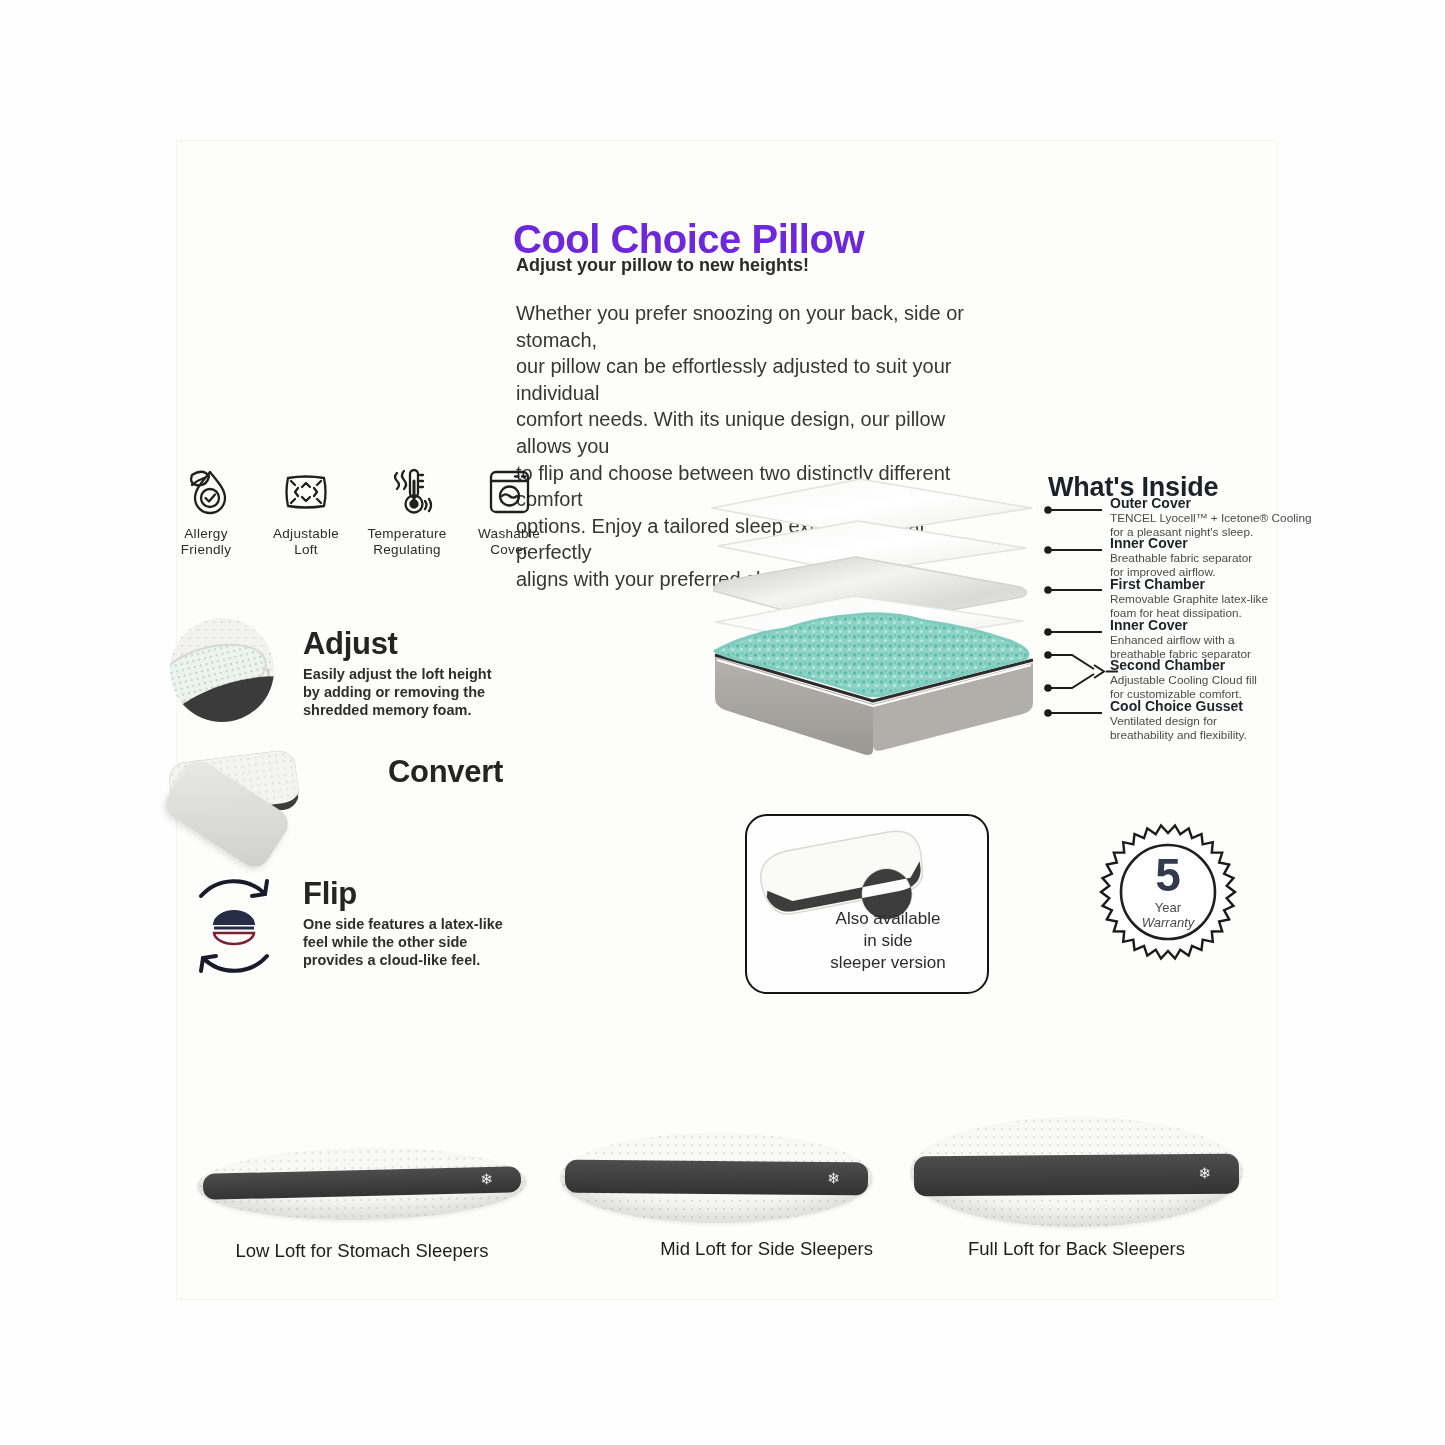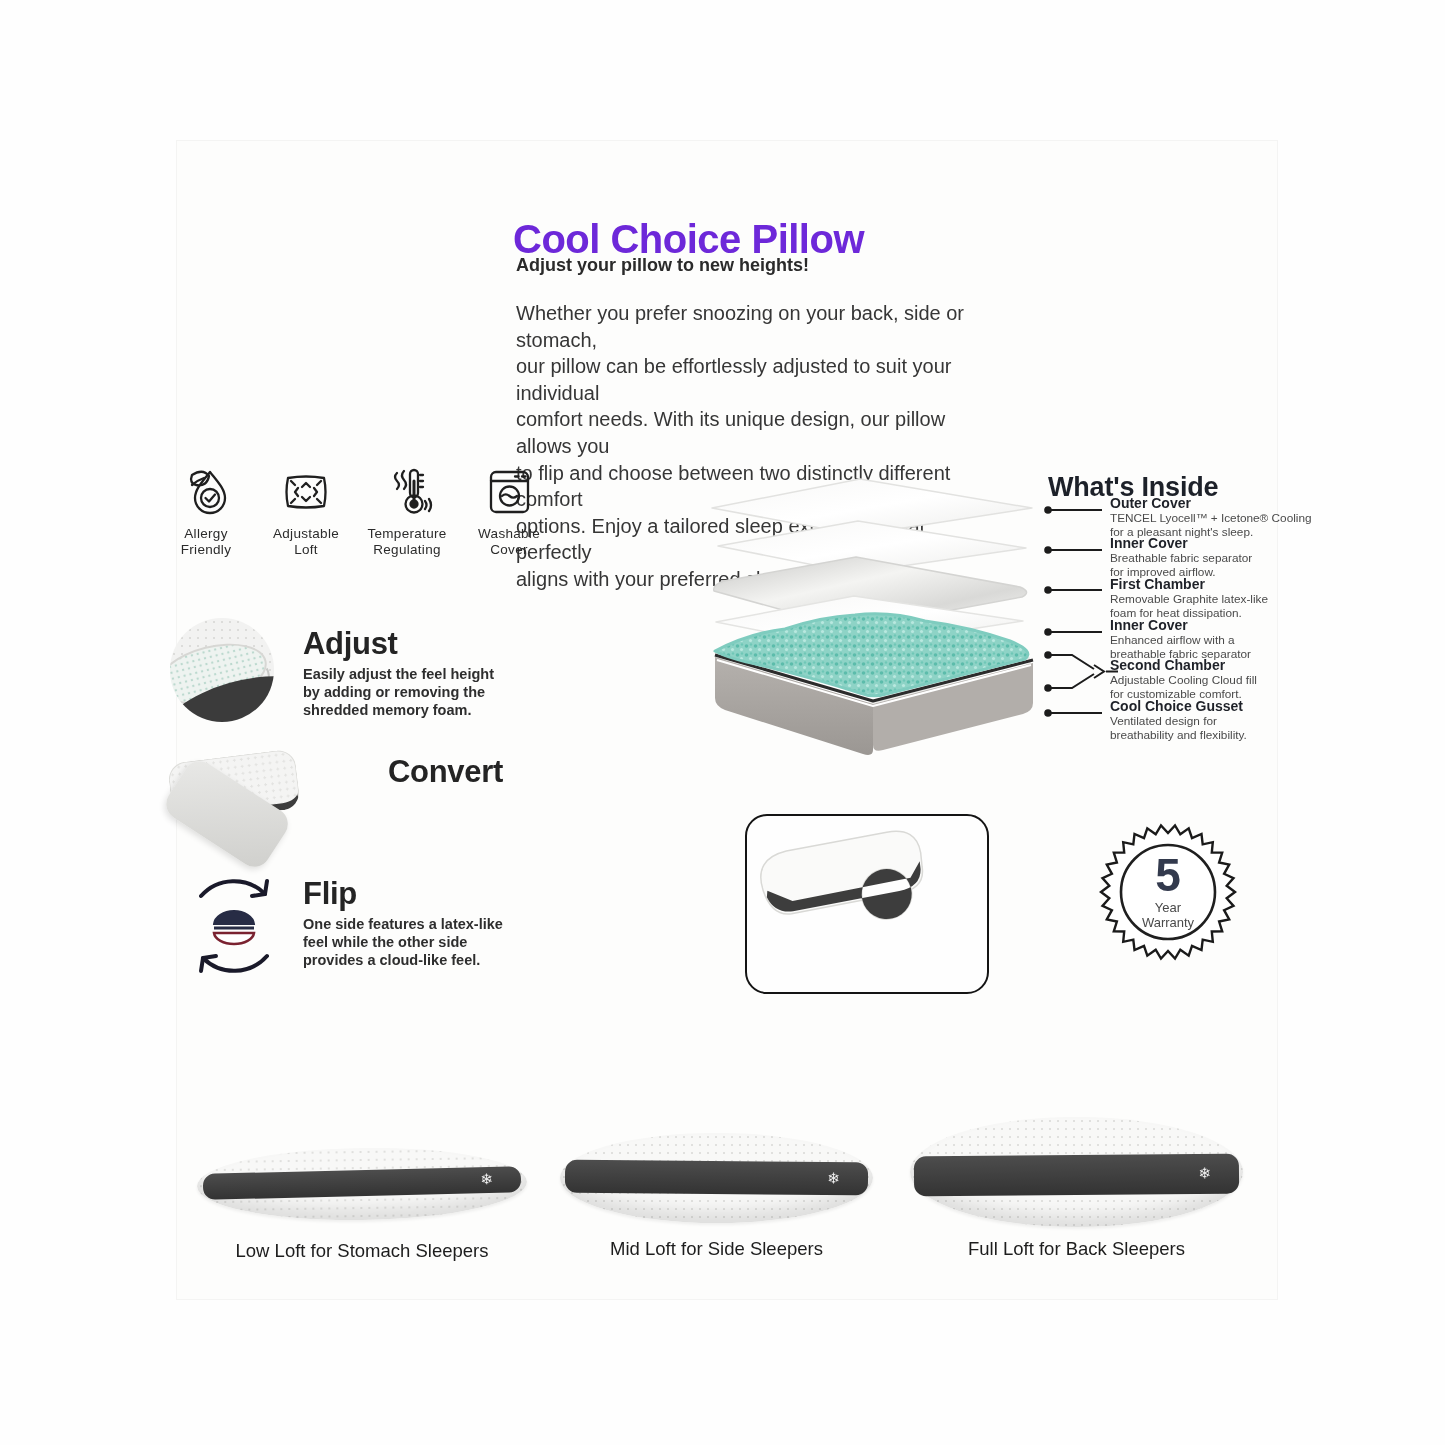--- a/index.html
+++ b/index.html
@@ -182,21 +182,21 @@
 Cover</div>
 </div>
 
 <div class="abs adjust-photo">
   <div class="adjust-inner-oval"></div>
   <div class="adjust-zipper"></div>
   <div class="adjust-dark-band"></div>
 </div>
 <div class="abs" style="left:303px;top:626px;width:200px;">
   <div class="action-title">Adjust</div>
-  <div class="action-desc pre">Easily adjust the feel height
+  <div class="action-desc pre">Easily adjust the loft height
 by adding or removing the
 shredded memory foam.</div>
 </div>
 
 <div class="abs convert-photo">
   <div class="convert-back"></div>
   <div class="convert-front"></div>
 </div>
 <div class="abs" style="left:303px;top:754px;width:200px;text-align:right;">
   <div class="action-title">Convert</div>
@@ -328,44 +328,47 @@
 
 <div class="abs side-box">
   <svg width="200" height="130" viewBox="0 0 200 130" style="position:absolute;left:2px;top:4px;">
     <g transform="rotate(-14 95 60)">
       <path fill-rule="evenodd" fill="#fafaf9" stroke="#d9d9d6" stroke-width="1.5" d="M14,50 Q12,18 46,18 L148,24 Q178,26 176,52 L174,66 Q172,88 146,86 L36,80 Q16,78 14,50 Z
            M158,84 a25,25 0 1 0 -50,0 a25,25 0 1 0 50,0 Z"></path>
       <path fill-rule="evenodd" fill="#3d3d3d" d="M16,58 Q20,76 38,78 L146,84 Q168,85 172,68 L173,60 L160,74 L40,68 L18,52 Z
            M158,84 a25,25 0 1 0 -50,0 a25,25 0 1 0 50,0 Z"></path>
     </g>
   </svg>
+  <div class="abs side-box-text pre" style="left:46px;top:92px;width:190px;">Also available
+in side
+sleeper version</div>
 </div>
 
 <div class="abs" style="left:1098px;top:822px;">
   <svg width="140" height="140" viewBox="0 0 140 140">
     <polygon points="137.0,70.0 128.7,76.2 135.5,83.9 126.1,88.2 131.2,97.3 121.1,99.5 124.2,109.4 113.8,109.5 114.8,119.8 104.7,117.7 103.5,128.0 94.0,123.9 90.7,133.7 82.3,127.7 77.0,136.6 70.0,129.0 63.0,136.6 57.7,127.7 49.3,133.7 46.0,123.9 36.5,128.0 35.3,117.7 25.2,119.8 26.2,109.5 15.8,109.4 18.9,99.5 8.8,97.3 13.9,88.2 4.5,83.9 11.3,76.2 3.0,70.0 11.3,63.8 4.5,56.1 13.9,51.8 8.8,42.7 18.9,40.5 15.8,30.6 26.2,30.5 25.2,20.2 35.3,22.3 36.5,12.0 46.0,16.1 49.3,6.3 57.7,12.3 63.0,3.4 70.0,11.0 77.0,3.4 82.3,12.3 90.7,6.3 94.0,16.1 103.5,12.0 104.7,22.3 114.8,20.2 113.8,30.5 124.2,30.6 121.1,40.5 131.2,42.7 126.1,51.8 135.5,56.1 128.7,63.8" fill="#ffffff" stroke="#1a1a1a" stroke-width="2.4" stroke-linejoin="miter"></polygon>
     <circle cx="70" cy="70" r="47" fill="#ffffff" stroke="#1f1f1f" stroke-width="2.6"></circle>
   </svg>
 </div>
 <div class="abs warranty-num">5</div>
 <div class="abs warranty-line" style="top:901px;">Year</div>
-<div class="abs warranty-line" style="top:916px;">Warranty</div>
+<div class="abs warranty-line" style="top:916px;font-style:italic;">Warranty</div>
 
 <div class="abs pillow" style="left:197px;top:1148px;width:330px;height:72px;transform:rotate(-0.8deg);">
   <div class="pillow-band" style="left:6px;right:6px;top:22px;height:26px;transform:rotate(-0.6deg);">
     <span class="band-snowflake">❄</span>
   </div>
 </div>
 <div class="abs pillow-caption" style="left:197px;top:1240px;width:330px;">Low Loft for Stomach Sleepers</div>
 
 <div class="abs pillow" style="left:560px;top:1133px;width:313px;height:90px;">
   <div class="pillow-band" style="left:5px;right:5px;top:28px;height:33px;transform:rotate(0.5deg);">
     <span class="band-snowflake">❄</span>
   </div>
 </div>
-<div class="abs pillow-caption" style="left:560px;top:1238px;width:313px;">Mid Loft for Side Sleepers</div>
+<div class="abs pillow-caption" style="left:560px;top:1238px;width:313px;text-align:right;">Mid Loft for Side Sleepers</div>
 
 <div class="abs pillow" style="left:910px;top:1117px;width:333px;height:110px;">
   <div class="pillow-band" style="left:4px;right:4px;top:38px;height:40px;transform:rotate(-0.5deg);">
     <span class="band-snowflake">❄</span>
   </div>
 </div>
 <div class="abs pillow-caption" style="left:910px;top:1238px;width:333px;">Full Loft for Back Sleepers</div>
 
 </body></html>

